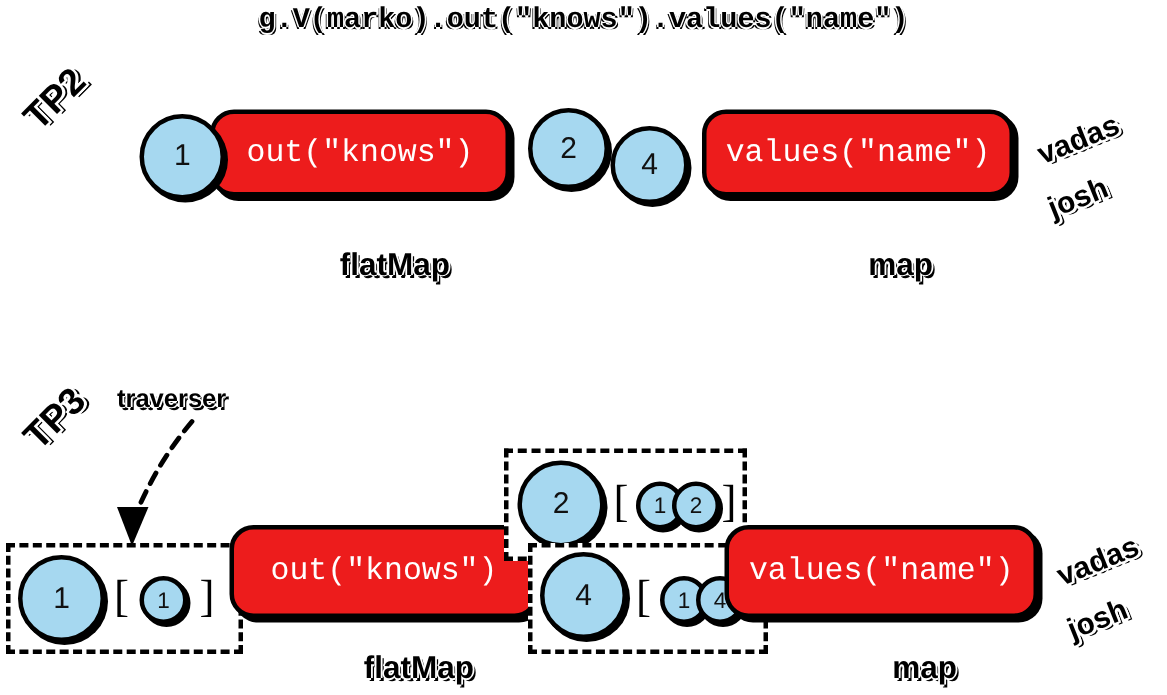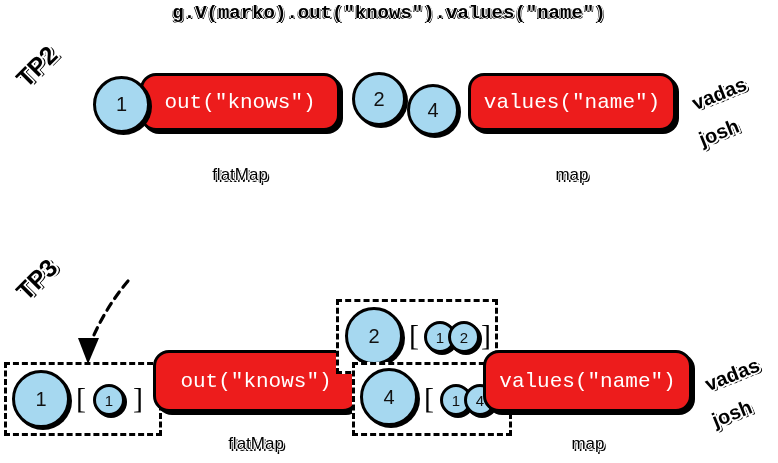--- a/index.html
+++ b/index.html
@@ -48,22 +48,22 @@
     border-radius:50%;box-sizing:border-box;
     display:flex;align-items:center;justify-content:center;
     color:#111;font-family:"Liberation Sans",sans-serif;
     font-size:20px;
     box-shadow:2px 2px 0 #000;
   }
   .circ.small{font-size:15px;}
 
   
   .caption{
-    position:absolute;font-size:17px;font-weight:normal;color:#000;
-    white-space:pre;text-align:center;
+    position:absolute;font-size:21px;font-weight:bold;color:#000;
+    white-space:pre;text-align:right;
     text-shadow:
       1.2px 0 0 #fff,-1.2px 0 0 #fff,0 1.2px 0 #fff,0 -1.2px 0 #fff,
       2px 2px 0 #000;
   }
 
   
   .result{
     position:absolute;font-size:20px;font-weight:bold;color:#000;
     transform:rotate(-22deg);transform-origin:left center;white-space:pre;
     text-shadow:
@@ -116,20 +116,21 @@
 
   <div class="caption" style="left:180px;top:165px;width:120px;">flatMap</div>
 
   <div class="caption" style="left:522px;top:165px;width:100px;">map</div>
 
   <div class="result" style="left:693px;top:93px;">vadas</div>
   <div class="result" style="left:700px;top:129px;">josh</div>
 
   <div class="tplabel" style="left:14px;top:265px;">TP3</div>
 
+  <div class="anno" style="left:78px;top:256px;">traverser</div>
 
   <svg class="arrow" viewBox="0 0 778 463">
     <path d="M128,281 C112,300 100,320 90,344" fill="none" stroke="#000" stroke-width="3.2" stroke-dasharray="8,6" stroke-linecap="round"></path>
     <polygon points="88,364 78,338 99,338" fill="#000"></polygon>
   </svg>
 
   <div class="tbox" style="left:4px;top:362px;width:158px;height:74px;"></div>
   <div class="circ" style="left:12px;top:370px;width:58px;height:58px;">1</div>
   <div class="brk" style="left:76px;top:383px;">[</div>
   <div class="circ small" style="left:93px;top:384px;width:32px;height:32px;">1</div>

